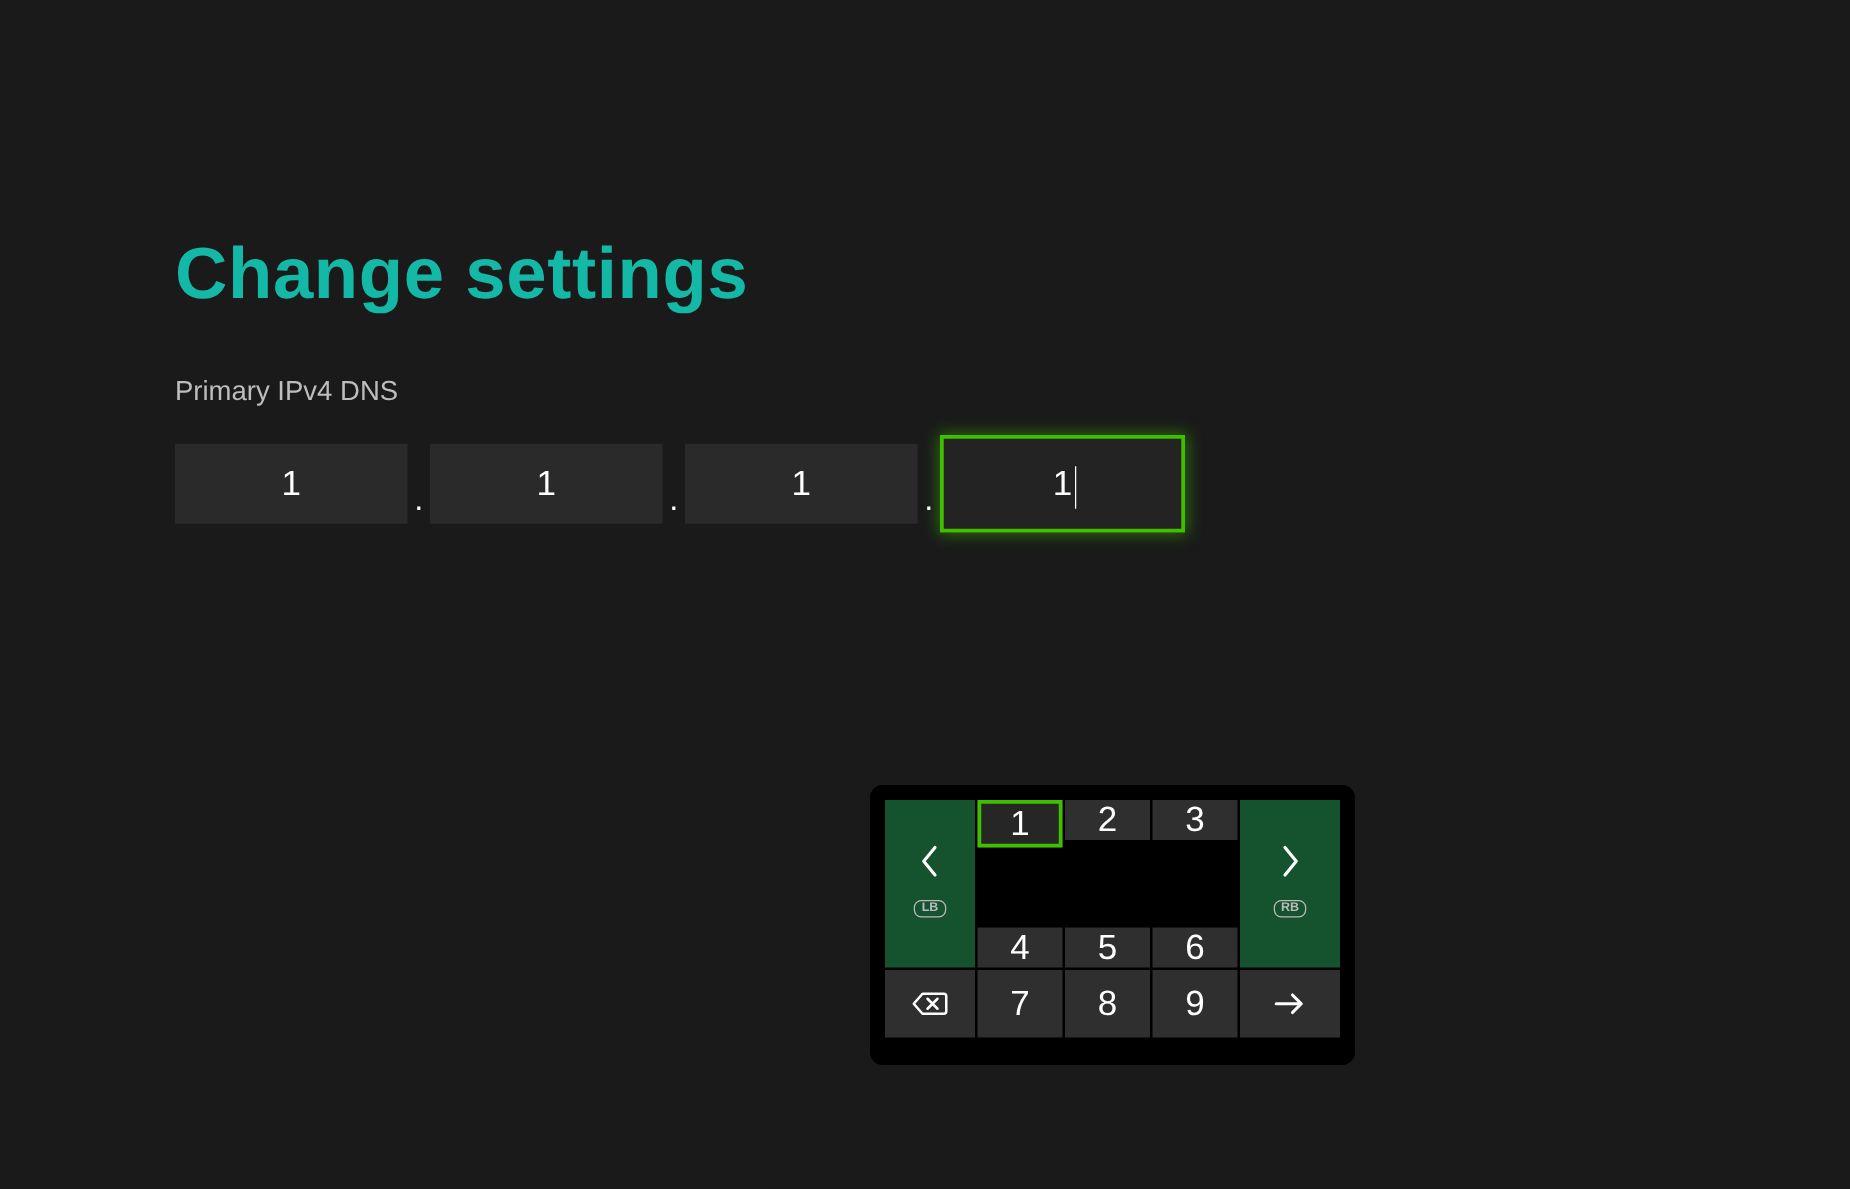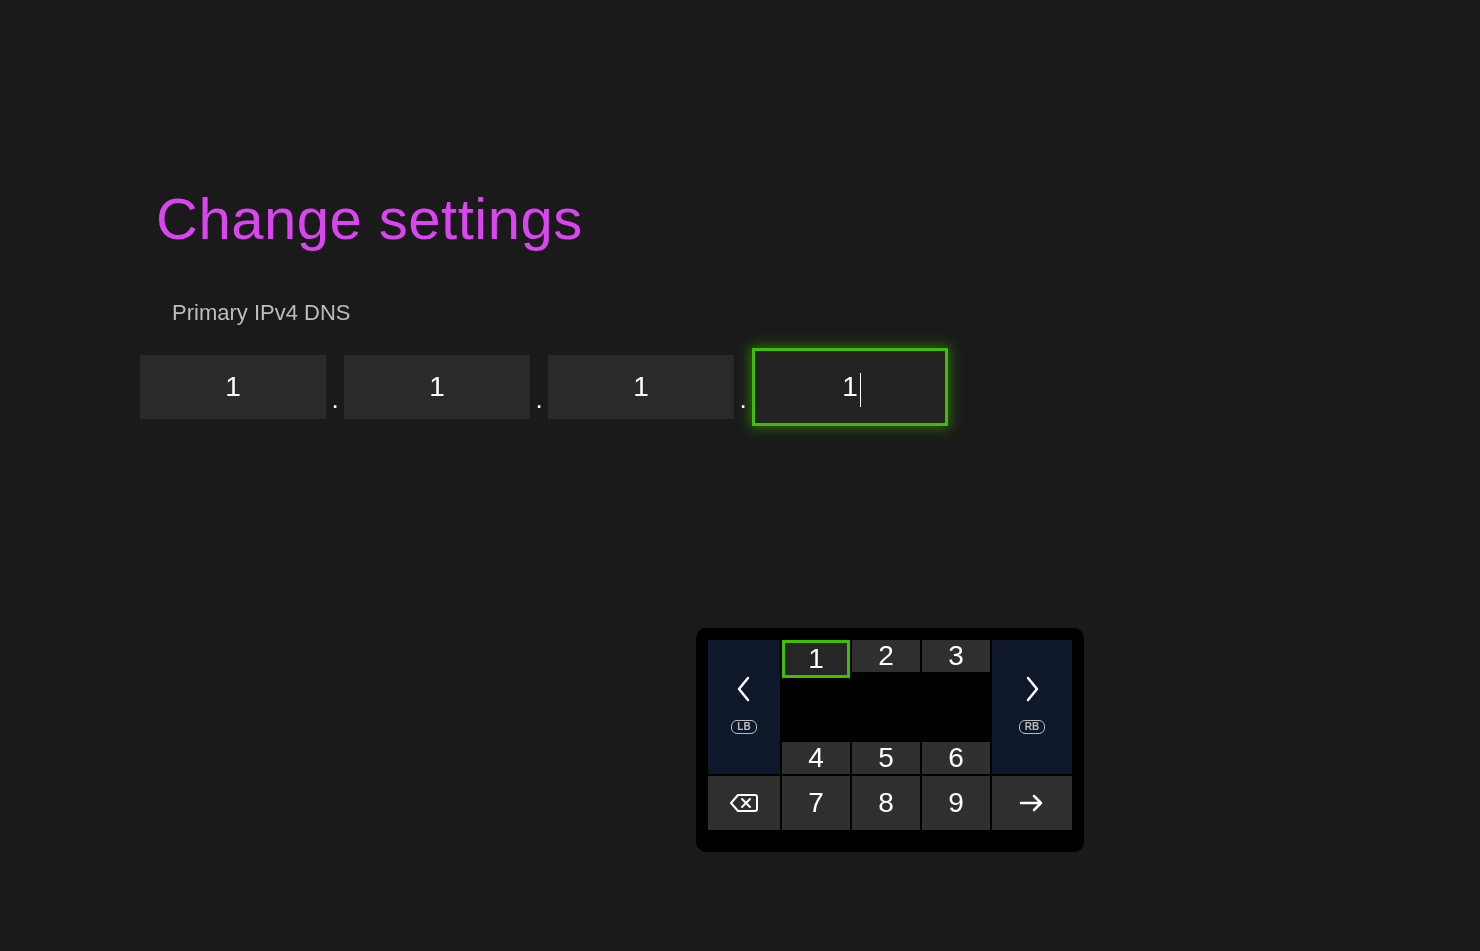--- a/index.html
+++ b/index.html
@@ -5,35 +5,34 @@
     * { margin: 0; padding: 0; box-sizing: border-box; }
     html, body { width: 1480px; height: 951px; overflow: hidden; }
     body {
       background: #1a1a1a;
       font-family: "Segoe UI", Arial, sans-serif;
       color: #fff;
       position: relative;
     }
     .page-title {
       position: absolute;
-      left: 156px;
+      left: 140px;
       top: 185px;
       font-size: 58px;
-      font-weight: 400;
+      font-weight: 700;
       letter-spacing: 0.5px;
-      color: #d946ef;
+      color: #14b8a6;
     }
     .field-label {
       position: absolute;
       left: 140px;
       top: 300px;
       font-size: 22px;
       font-weight: 400;
       color: #bdbdbd;
-      margin-left: 32px;
     }
     .ip-row {
       position: absolute;
       left: 140px;
       top: 348px;
       display: flex;
       align-items: center;
     }
     .ip-octet {
       width: 186px;
@@ -91,21 +90,21 @@
       align-items: center;
       justify-content: center;
       font-size: 26px;
       color: #fff;
       font-weight: 300;
       cursor: pointer;
       flex-direction: column;
     }
     .key svg { display: block; }
     .key.nav {
-      background: #0f172a;
+      background: #14532d;
       flex-direction: column;
       gap: 16px;
     }
     .key.nav .badge {
       font-size: 10px;
       border: 1.5px solid #bbb;
       border-radius: 6px;
       padding: 1px 5px;
       color: #bbb;
       font-weight: 600;

